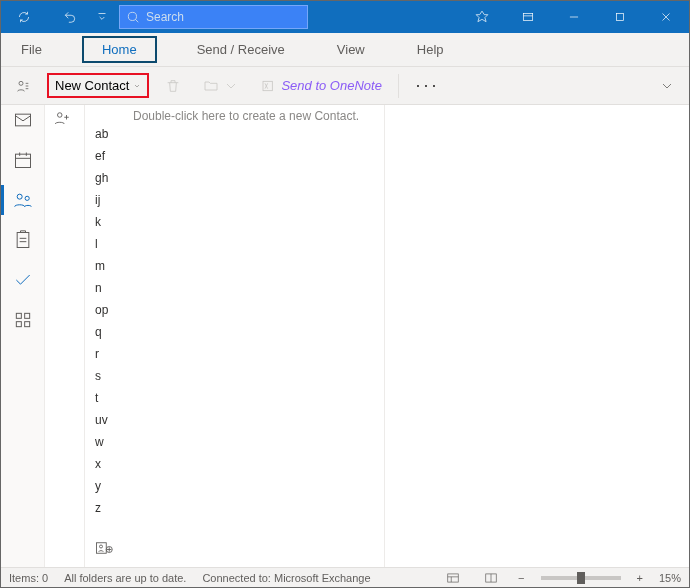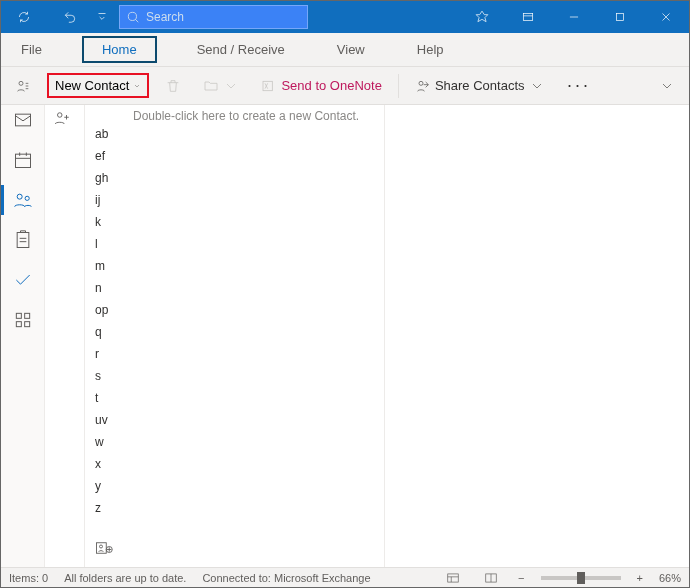--- a/index.html
+++ b/index.html
@@ -15,21 +15,21 @@
   .tabbar { height: 34px; background:#f3f2f1; border-bottom:1px solid #e1dfdd; display:flex; align-items:center; padding:0 8px; position:relative; font-size:13px;gap:28px; }
   .tab { padding:6px 12px; color:#605e5c; cursor:pointer; }
   .tab.active { color:#106ebe; }
   .highlight-red { border:2px solid #0c4a6e; }
   .try-new { position:absolute; right:8px; display:flex; align-items:center; gap:6px; font-size:12px; color:#323130; }
   .toggle { width:32px; height:16px; border:1px solid #605e5c; border-radius:8px; position:relative; }
   .toggle .knob { width:10px; height:10px; background:#605e5c; border-radius:50%; position:absolute; top:2px; left:2px; }
   .toggle .off-label{position:absolute; right:4px; top:1px; font-size:8px; color:#605e5c;}
   .ribbon { height:38px; background:#f3f2f1; border-bottom:1px solid #e1dfdd; display:flex; align-items:center; padding:0 8px; gap:10px; font-size:13px; }
   .ribbon .btn { display:flex; align-items:center; gap:4px; padding:4px 6px; color:#323130; }
-  .ribbon .btn.disabled { color:#be185d; }
+  .ribbon .btn.disabled { color:#8b5cf6;font-style:italic; }
   .ribbon .btn svg { width:16px; height:16px; stroke:#605e5c; fill:none; stroke-width:1.2;}
   .ribbon .btn.disabled svg { stroke:#c8c6c4; }
   .ribbon .sep { width:1px; height:24px; background:#e1dfdd; }
   .chev { width:8px; height:8px; stroke:#605e5c; fill:none; stroke-width:1.5;}
   .newcontact-box { border:2px solid #e81123; padding:3px 6px; display:flex; align-items:center; gap:4px; }
   .main { display:flex; height:calc(100% - 32px - 34px - 38px - 20px); }
   .leftbar { width:44px; background:#faf9f8; border-right:1px solid #edebe9; display:flex; flex-direction:column; align-items:center; padding-top:4px; gap:18px; }
   .leftbar .nav-icon { width:22px; height:22px; display:flex; align-items:center; justify-content:center; color:#605e5c; }
   .leftbar .nav-icon svg{width:20px;height:20px;stroke:#605e5c;fill:none;stroke-width:1.2;}
   .leftbar .nav-icon.active{ position:relative; }
@@ -143,30 +143,20 @@
       </svg>
     </div>
   <div class="btn disabled">
     <svg viewBox="0 0 24 24">
         <rect x="3" y="5" width="14" height="14"></rect>
         <path d="M6 8l4 8M10 8l-4 8"></path>
       </svg>
     <span>Send to OneNote</span>
   </div>
   <div class="sep"></div>
-  <div class="btn">
-    <svg viewBox="0 0 24 24">
-        <circle cx="9" cy="8" r="3"></circle>
-        <path d="M4 20c0-3 10-3 10 0M16 6l4 4-4 4M20 10h-7"></path>
-      </svg>
-    <span>Share Contacts</span>
-    <svg class="chev" viewBox="0 0 24 24">
-        <path d="M6 9l6 6 6-6"></path>
-      </svg>
-  </div>
   <div class="btn ellipsis">···</div>
   <div style="flex:1"></div>
   <div class="btn">
       <svg class="chev" viewBox="0 0 24 24">
         <path d="M6 9l6 6 6-6"></path>
       </svg>
     </div>
 </div>
 
 <div class="main">
@@ -266,14 +256,14 @@
       <svg viewBox="0 0 24 24">
         <rect x="3" y="5" width="18" height="14"></rect>
         <path d="M12 5v14"></path>
       </svg>
     </div>
   <div>−</div>
   <div class="zoom-slider">
       <div class="thumb"></div>
     </div>
   <div>+</div>
-  <span>66%</span>
+  <span>15%</span>
 </div>
 
 </body></html>

